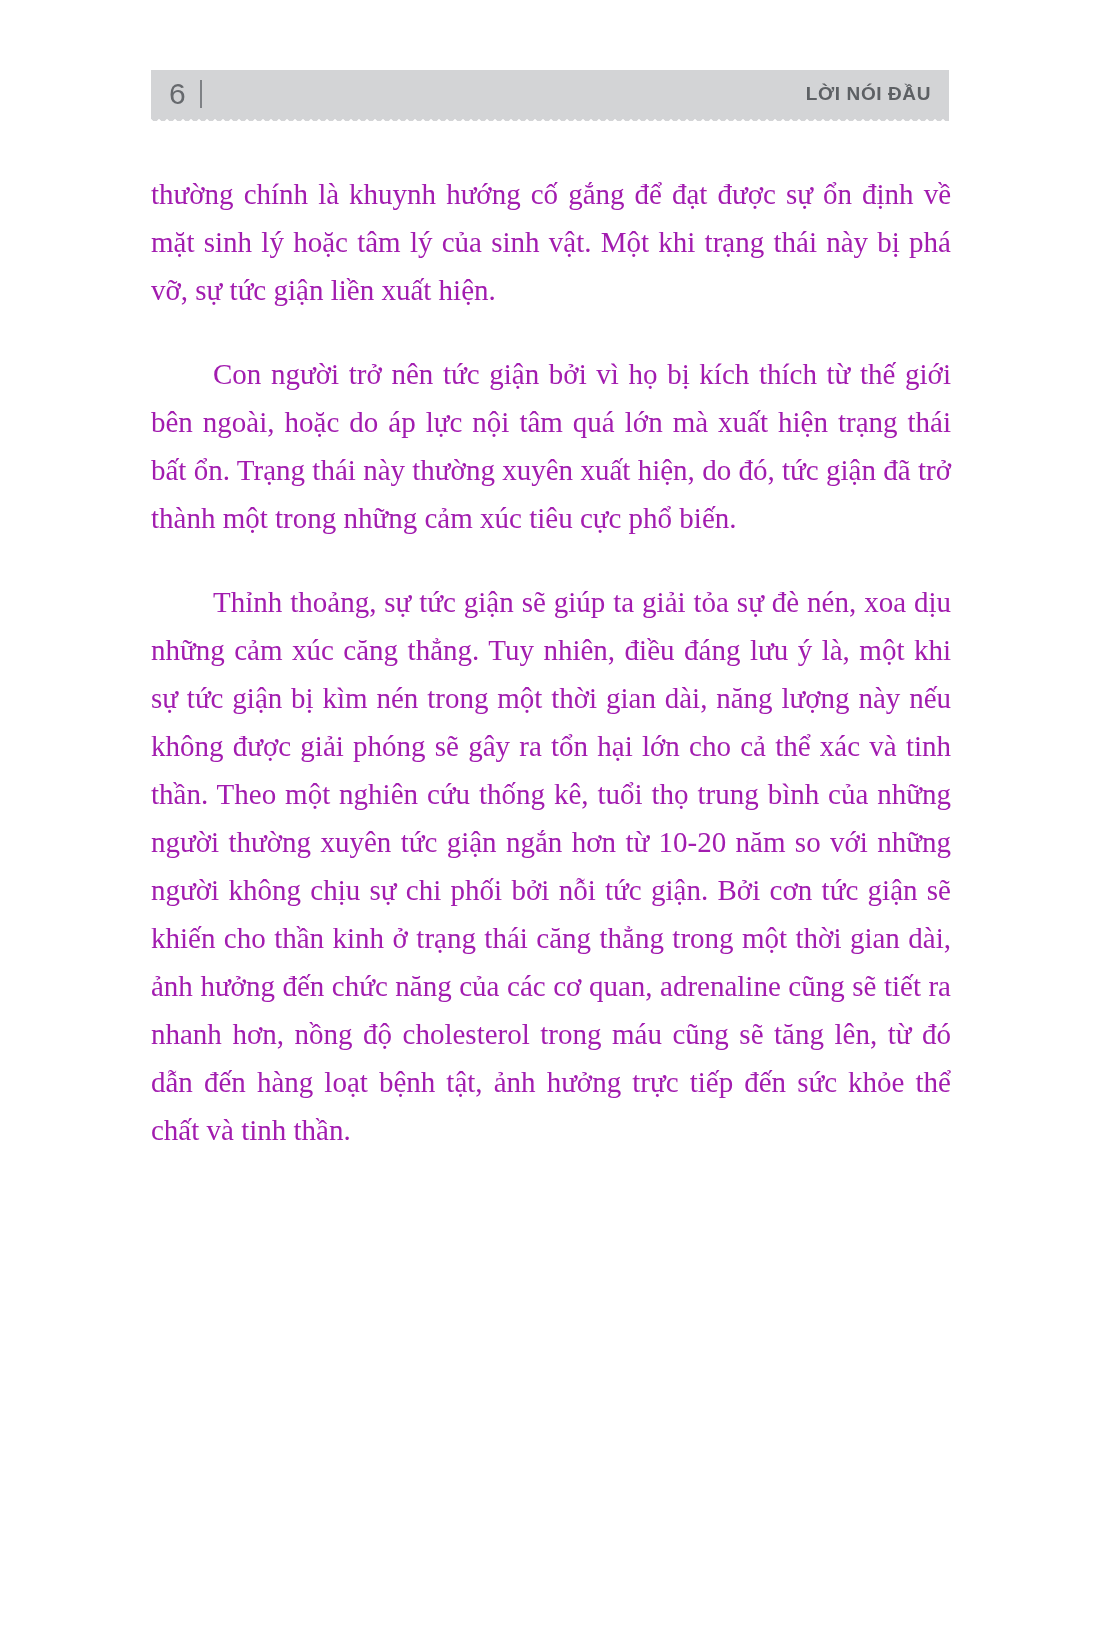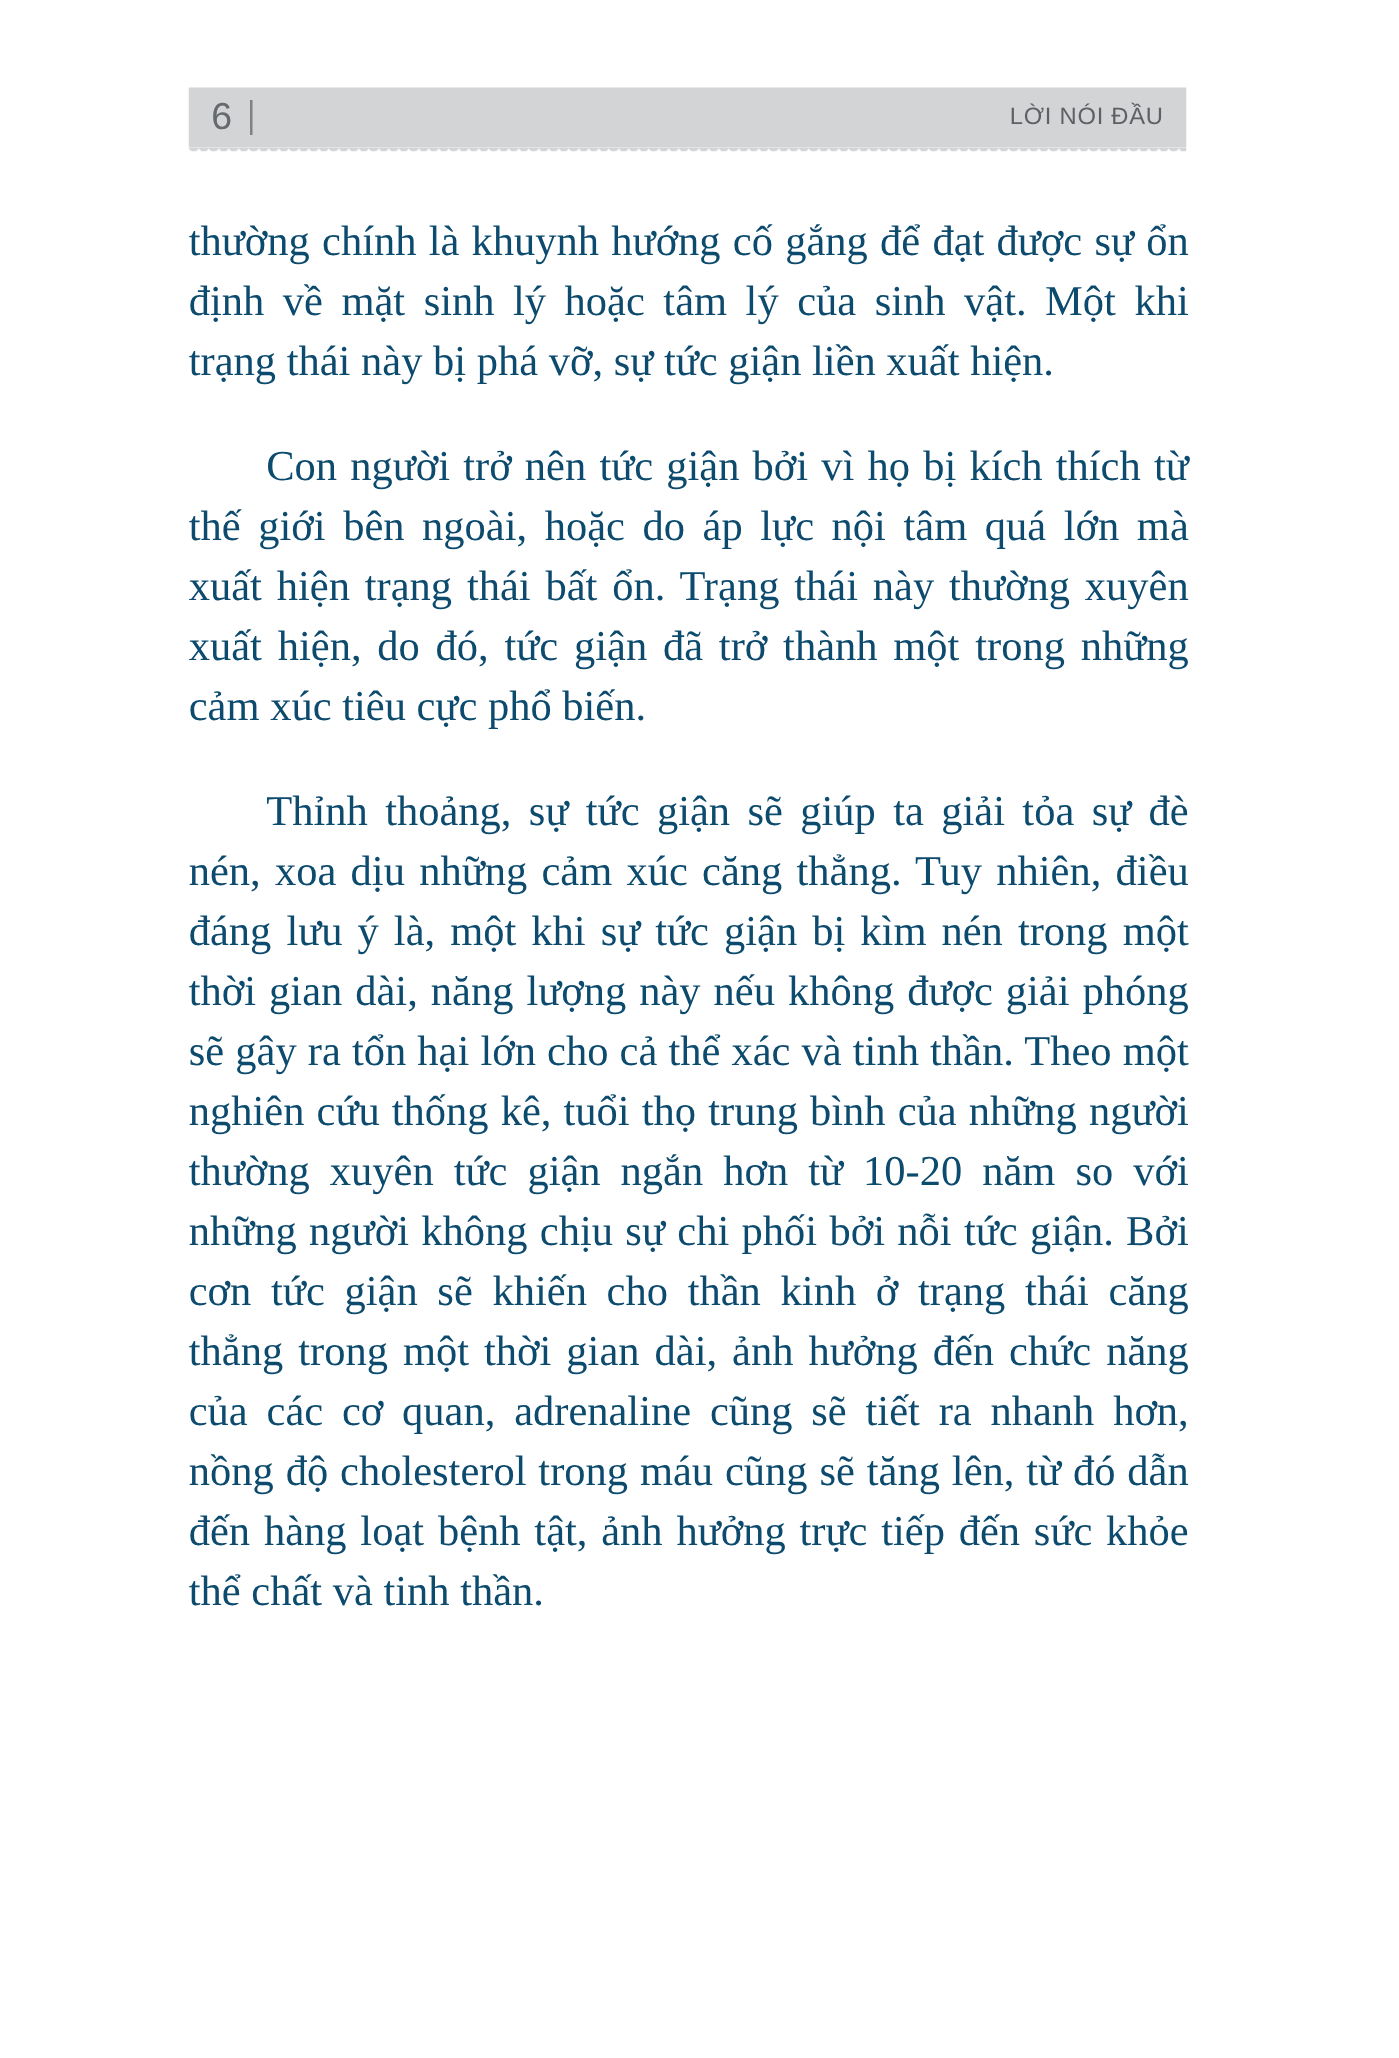--- a/index.html
+++ b/index.html
@@ -53,31 +53,31 @@
   }
   .page-num-divider {
     width: 2px;
     height: 28px;
     background: #7e8185;
   }
   .header-title {
     font-size: 19px;
     letter-spacing: 0.6px;
     color: #5d6064;
-    font-weight: 400;
+    font-weight: 700;
   }
   
   .content {
     position: absolute;
     left: 151px;
     top: 170px;
     width: 800px;
-    color: #0c4a6e;
+    color: #a21caf;
     font-family: "Liberation Serif", serif;
-    font-size: 34px;
+    font-size: 29px;
     line-height: 48px;
     text-align: justify;
     hyphens: none;
   }
   .content p {
     margin: 0 0 15px 0;
   }
   .content p.indent {
     text-indent: 62px;
     margin-top: 36px;

